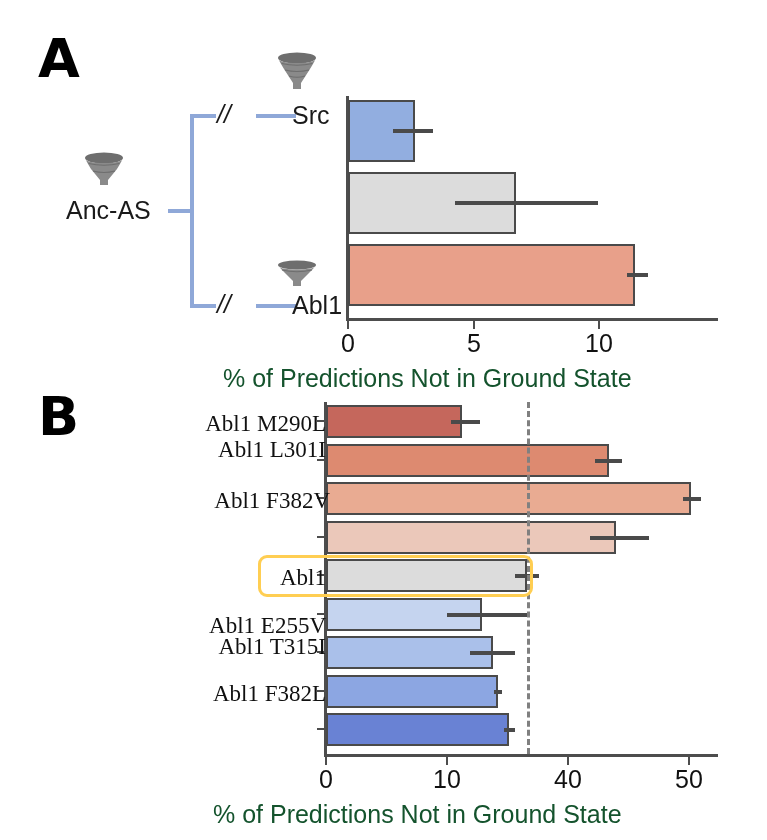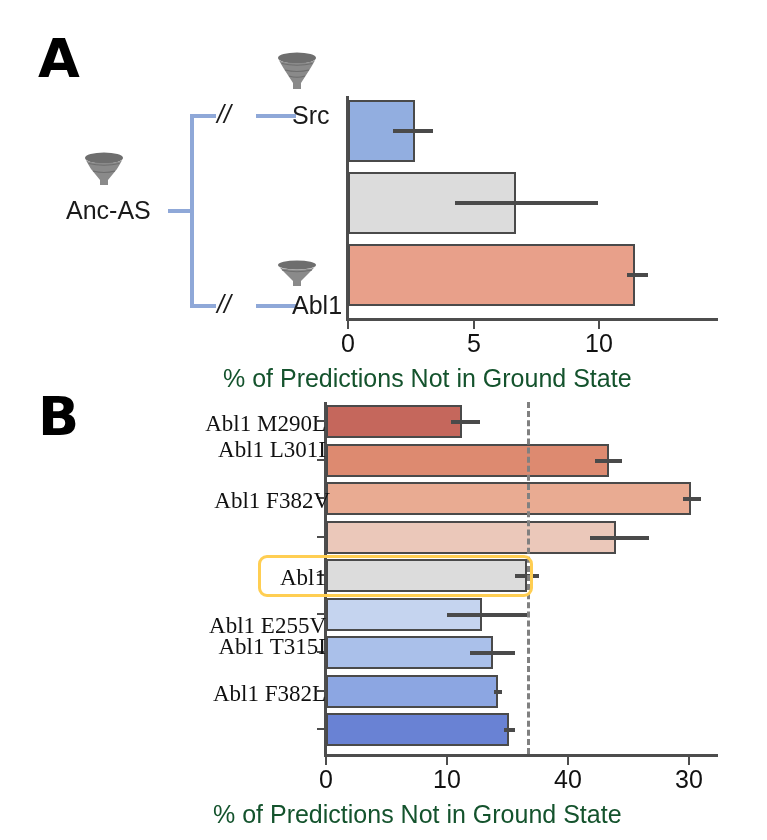--- a/index.html
+++ b/index.html
@@ -167,19 +167,19 @@
       <div class="highlight" style="left:-68px;top:153px;width:275px;height:42px;"></div>
 
       <div class="tick" style="left:-1px;top:354px;height:9px;"></div>
       <div class="tick" style="left:120px;top:354px;height:9px;"></div>
       <div class="tick" style="left:241px;top:354px;height:9px;"></div>
       <div class="tick" style="left:362px;top:354px;height:9px;"></div>
 
       <span class="ticklabel" style="left:0px;top:363px;">0</span>
       <span class="ticklabel" style="left:121px;top:363px;">10</span>
       <span class="ticklabel" style="left:242px;top:363px;">40</span>
-      <span class="ticklabel" style="left:363px;top:363px;">30</span>
+      <span class="ticklabel" style="left:363px;top:363px;">50</span>
 
       <span class="axistitle" style="left:-113px;top:398px;">% of Predictions Not in Ground State</span>
     </div>
   </div>
 
 </div>
 
 </body></html>

